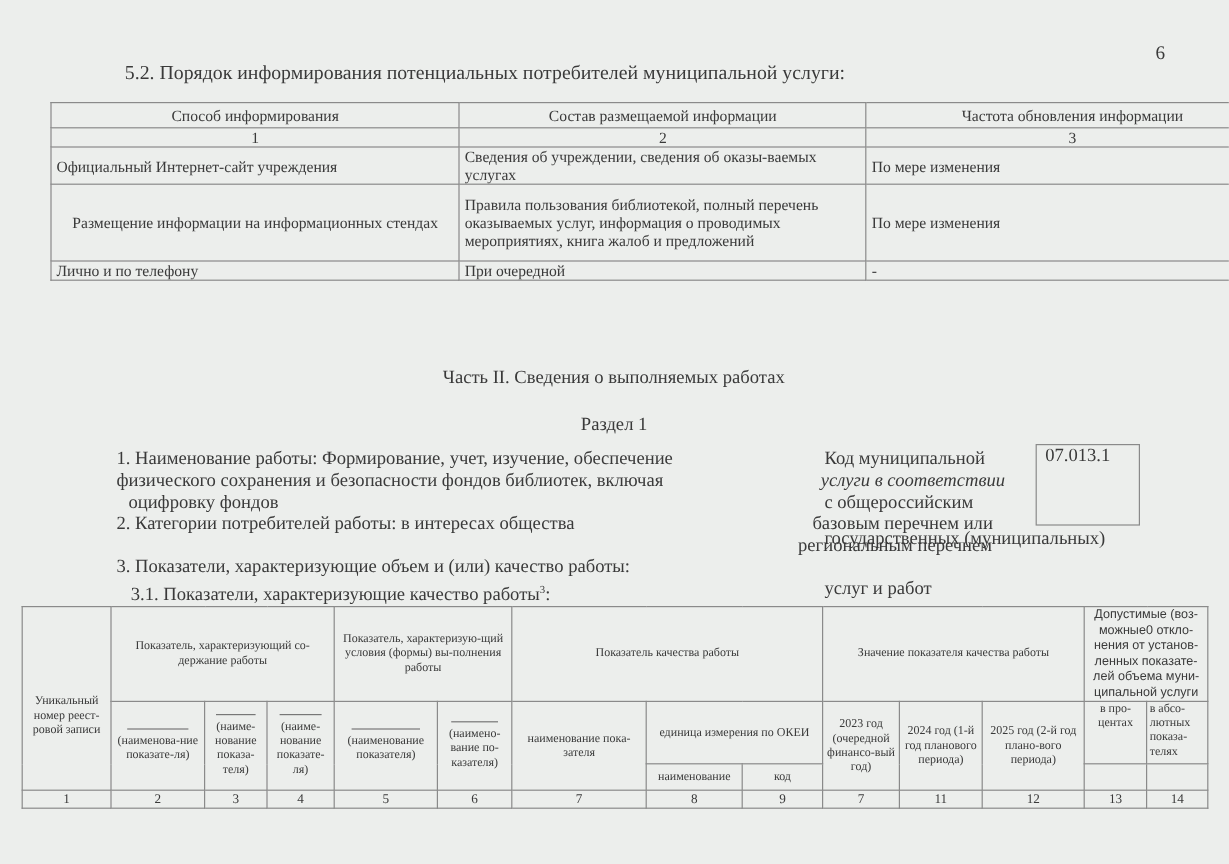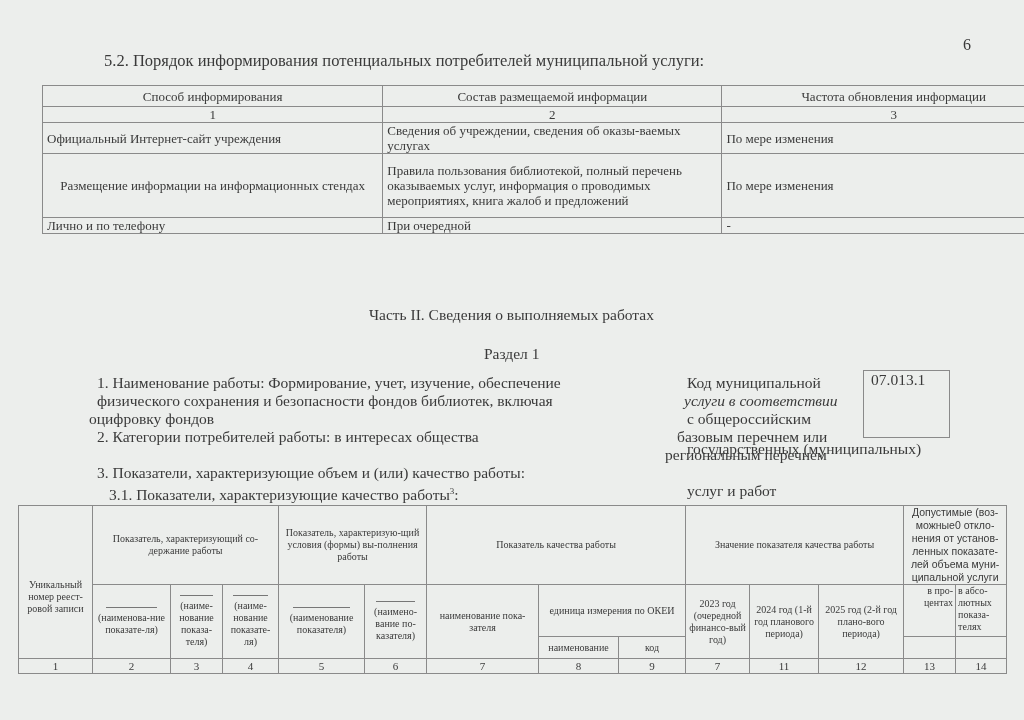--- a/index.html
+++ b/index.html
@@ -62,21 +62,21 @@
     <td>-</td>
   </tr>
 </tbody>
   </table>
 
 <div class="t part">Часть II. Сведения о выполняемых работах</div>
 <div class="t razd">Раздел 1</div>
 
 <div class="t body" style="left:97px;top:374px;">1.  Наименование работы: Формирование, учет, изучение, обеспечение</div>
 <div class="t body" style="left:97px;top:392px;"> физического сохранения и безопасности фондов библиотек, включая</div>
-<div class="t body" style="left:89px;top:410px;">оцифровку фондов</div>
+<div class="t body" style="left:107px;top:410px;">оцифровку фондов</div>
 <div class="t body" style="left:97px;top:428px;">2. Категории потребителей работы: в интересах общества</div>
 <div class="t body" style="left:97px;top:464px;">3. Показатели, характеризующие объем и (или) качество работы:</div>
 <div class="t body" style="left:97px;top:482px;margin-left:12px;">
   <span>3.1. Показатели, характеризующие качество работы</span><sup style="font-size:9px">3</sup><span>:</span>
 </div>
 
 <div class="t body" style="left:687px;top:374px;">Код муниципальной</div>
 <div class="t body" style="left:684px;top:392px;font-style:italic;">услуги в соответствии</div>
 <div class="t body" style="left:687px;top:410px;">с общероссийским</div>
 <div class="t body" style="left:677px;top:428px;">базовым перечнем или</div>
@@ -116,21 +116,21 @@
     <td rowspan="2"><span class="ul"></span><span>(наименова-ние показате-ля)</span></td>
     <td rowspan="2"><span class="ul"></span><span>(наиме-нование показа-теля)</span></td>
     <td rowspan="2"><span class="ul"></span><span>(наиме-нование показате-ля)</span></td>
     <td rowspan="2"><span class="ul"></span><span>(наименование показателя)</span></td>
     <td rowspan="2"><span class="ul"></span><span>(наимено-вание по-казателя)</span></td>
     <td rowspan="2">наименование пока-зателя</td>
     <td colspan="2">единица измерения по ОКЕИ</td>
     <td rowspan="2">2023 год (очередной финансо-вый год)</td>
     <td rowspan="2">2024 год (1-й год планового периода)</td>
     <td rowspan="2">2025 год (2-й год плано-вого периода)</td>
-    <td style="vertical-align:top;text-align:right">в про-центах</td>
+    <td style="vertical-align:top;text-align:center">в про-центах</td>
     <td style="vertical-align:top;text-align:left">в абсо-лютных показа-телях</td>
   </tr>
   <tr style="height:22px">
     <td>наименование</td>
     <td>код</td>
     <td></td>
     <td></td>
   </tr>
   <tr class="num">
     <td>1</td>

